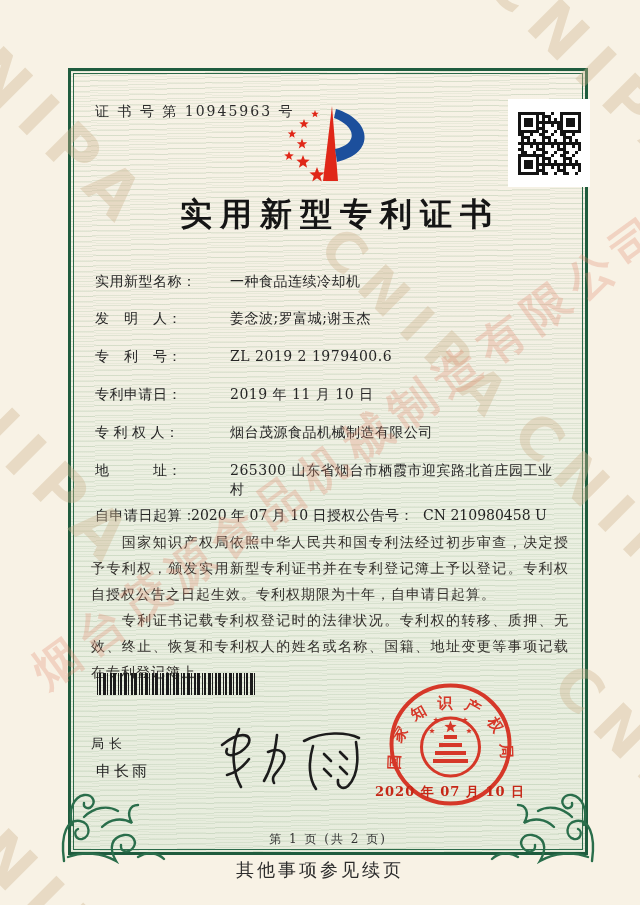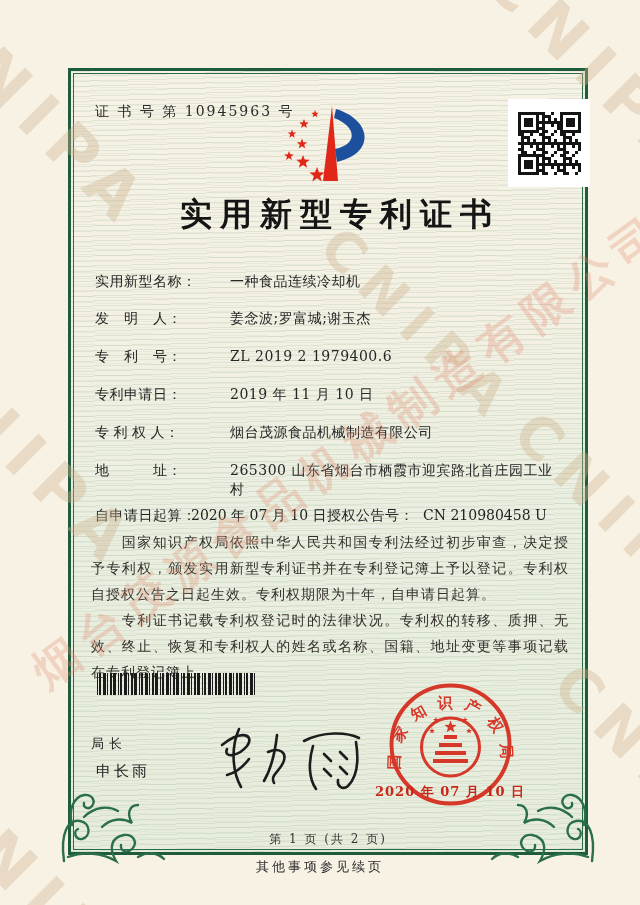--- a/index.html
+++ b/index.html
@@ -76,21 +76,21 @@
   .seal-date { left:299px; top:712px; width:160px; text-align:center;
                font-size:13px; color:#c62717; letter-spacing:1px; font-weight:bold; }
 
   .page-no { left:0; top:760px; width:100%; text-align:center; font-size:12px; letter-spacing:2px; color:#333; }
 
   .flourish { width:108px; height:104px; }
   .fl-left  { left:-13px; top:690px; }
   .fl-right { right:-13px; top:690px; transform:scaleX(-1); }
 
   .footer-note { position:absolute; left:0; top:858px; width:100%; text-align:center; z-index:3;
-                 font-size:13px; letter-spacing:3px; color:#2c2c2c; }
+                 font-size:18px; letter-spacing:3px; color:#2c2c2c; }
 </style>
 </head>
 <body>
 
 <div class="certificate">
   <div class="inner-line"></div>
 
   <div class="abs cert-no">证 书 号 第 10945963 号</div>
 
   <div class="abs logo">

